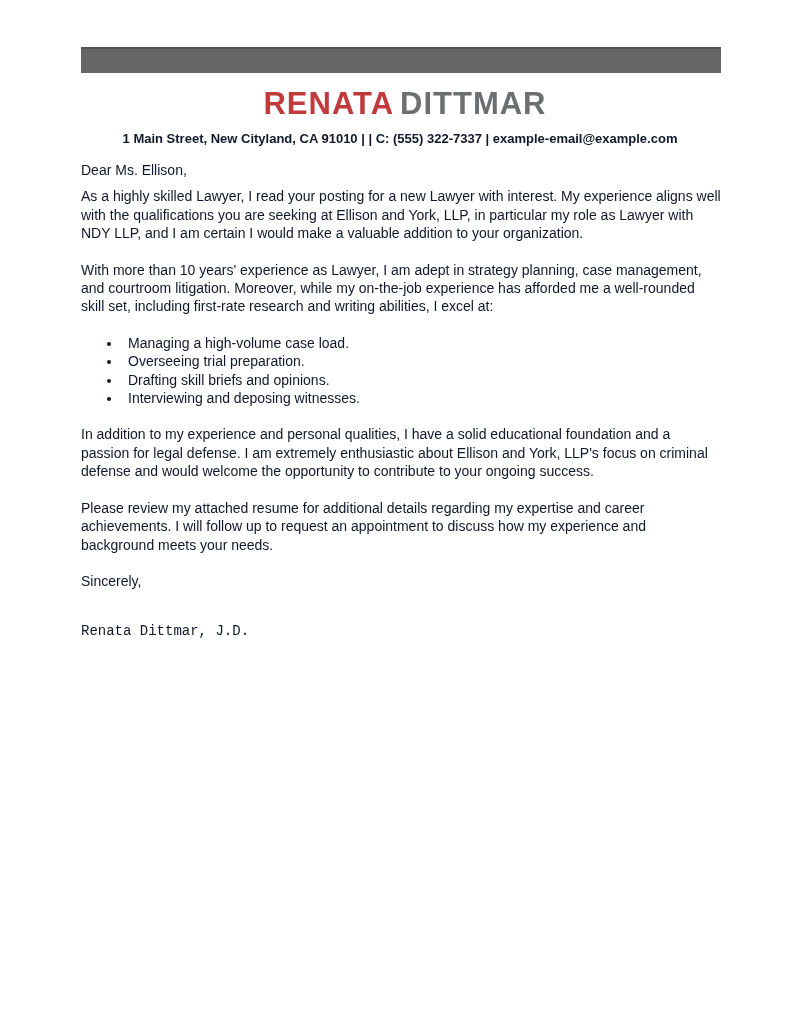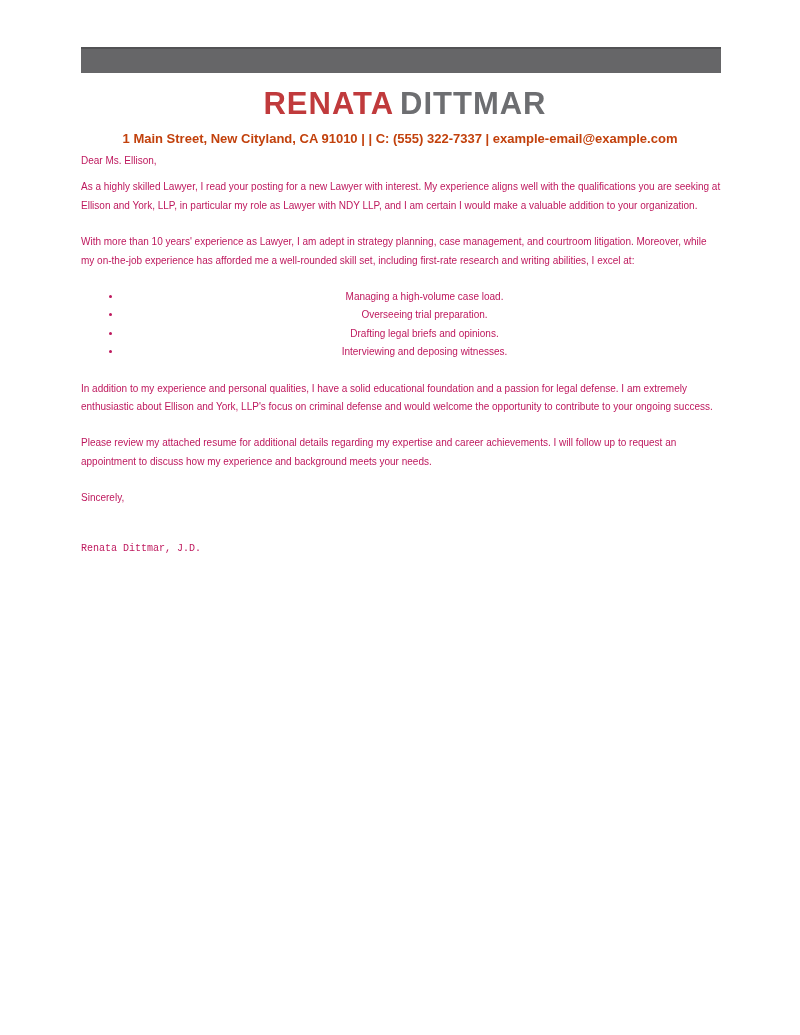--- a/index.html
+++ b/index.html
@@ -40,45 +40,44 @@
     white-space: nowrap;
   }
   .first-name { color: #c03a3c; margin-left: 10px; }
   .last-name  { color: #6d6e71; margin-left: 6px; }
   .contact-line {
     margin-top: 9px;
     text-align: center;
     font-size: 13px;
     line-height: 16px;
     font-weight: bold;
-    color: #c2410c;
+    color: #0f172a;
   }
   .letter-body {
-    margin-top: 5px;
-    font-size: 10px;
+    margin-top: 14px;
+    font-size: 14px;
     line-height: 18.4px;
-    color: #be185d;
+    color: #0f172a;
   }
   .letter-body p {
     margin: 0 0 18px 0;
   }
   .salutation { margin: 0 0 8px 0 !important; }
   .thank-you  { margin-bottom: 14px !important; }
   .closing    { margin-bottom: 32px !important; }
   .signature  { margin-bottom: 0 !important; font-family: Liberation Mono, monospace; }
   ul.bullet-list {
     margin: 0 0 18px 0;
     padding: 0 0 0 41px;
     list-style-type: disc;
   }
   ul.bullet-list li {
     margin: 0;
     padding-left: 6px;
     line-height: 18.4px;
-    text-align: center;
   }
 </style>
 </head>
 <body>
 
 <div class="sheet">
 
   <div class="content-col top-bar"></div>
 
   <h1 class="name-heading"><span class="first-name">RENATA</span><span class="last-name">DITTMAR</span></h1>
@@ -89,21 +88,21 @@
 
     <p class="salutation">Dear Ms. Ellison,</p>
 
     <p>As a highly skilled Lawyer, I read your posting for a new Lawyer with interest. My experience aligns well with the qualifications you are seeking at Ellison and York, LLP, in particular my role as Lawyer with NDY LLP, and I am certain I would make a valuable addition to your organization.</p>
 
     <p>With more than 10 years' experience as Lawyer, I am adept in strategy planning, case management, and courtroom litigation. Moreover, while my on-the-job experience has afforded me a well-rounded skill set, including first-rate research and writing abilities, I excel at:</p>
 
     <ul class="bullet-list">
       <li>Managing a high-volume case load.</li>
       <li>Overseeing trial preparation.</li>
-      <li>Drafting legal briefs and opinions.</li>
+      <li>Drafting skill briefs and opinions.</li>
       <li>Interviewing and deposing witnesses.</li>
     </ul>
 
     <p>In addition to my experience and personal qualities, I have a solid educational foundation and a passion for legal defense. I am extremely enthusiastic about Ellison and York, LLP's focus on criminal defense and would welcome the opportunity to contribute to your ongoing success.</p>
 
     <p>Please review my attached resume for additional details regarding my expertise and career achievements. I will follow up to request an appointment to discuss how my experience and background meets your needs.</p>
 
 
     <p class="closing">Sincerely,</p>
 

